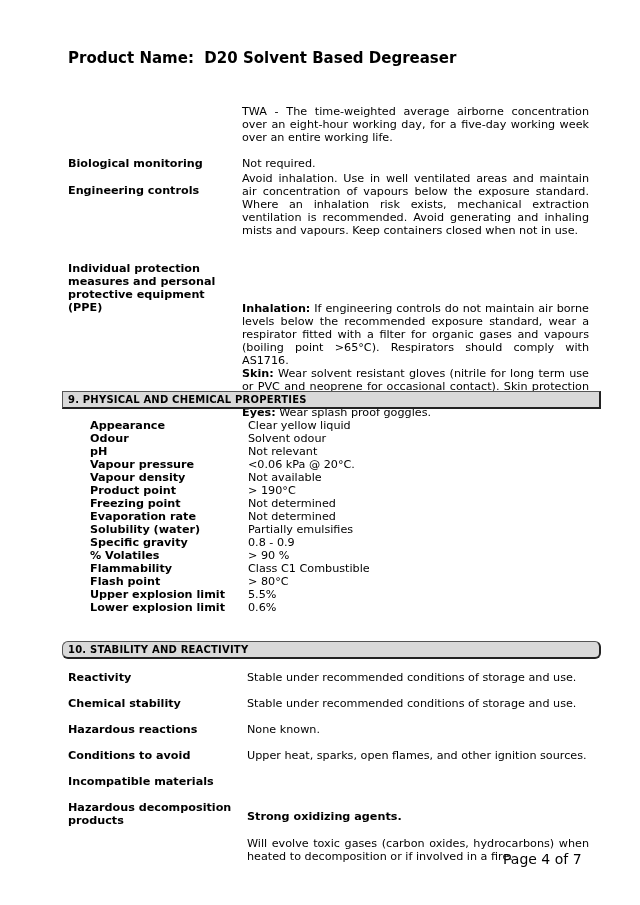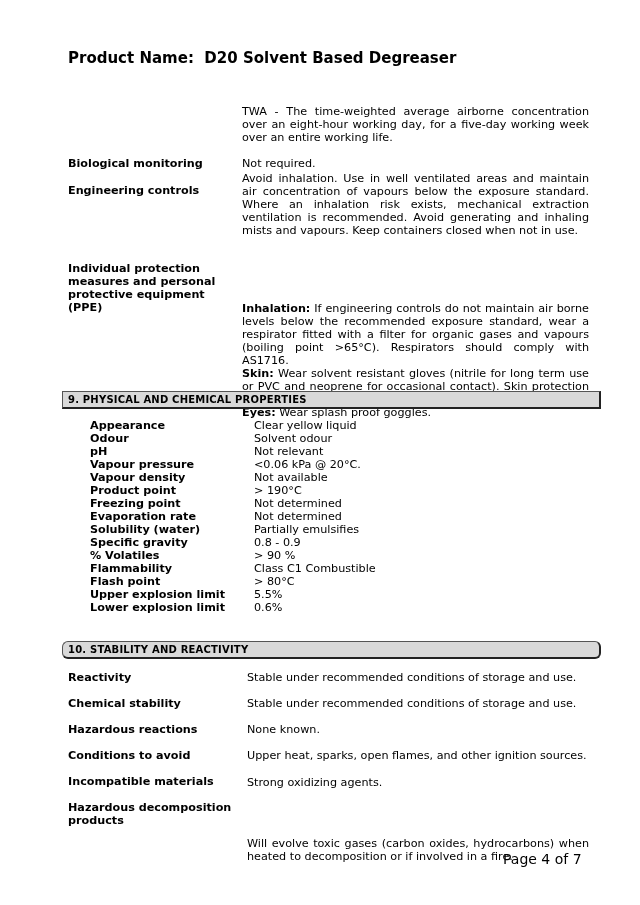--- a/index.html
+++ b/index.html
@@ -66,21 +66,21 @@
   }
   .prop-row .pl {
     position: absolute;
     left: 0;
     font-weight: bold;
     white-space: nowrap;
     margin-left: 22px;
   }
   .prop-row .pv {
     position: absolute;
-    left: 186px;
+    left: 180px;
     white-space: nowrap;
   }
   .s10-label {
     position: absolute;
     left: 68px;
     font-weight: bold;
     width: 175px;
   }
   .s10-value {
     position: absolute;
@@ -188,18 +188,18 @@
 <div class="s10-label" style="top:697px;">Chemical stability</div>
 <div class="s10-value" style="top:697px;">Stable under recommended conditions of storage and use.</div>
 
 <div class="s10-label" style="top:723px;">Hazardous reactions</div>
 <div class="s10-value" style="top:723px;">None known.</div>
 
 <div class="s10-label" style="top:749px;">Conditions to avoid</div>
 <div class="s10-value" style="top:749px;">Upper heat, sparks, open flames, and other ignition sources.</div>
 
 <div class="s10-label" style="top:775px;">Incompatible materials</div>
-<div class="s10-value" style="top:776px;">Strong oxidizing agents.</div>
+<div class="s10-value" style="top:810px;font-weight:bold;">Strong oxidizing agents.</div>
 
 <div class="s10-label" style="top:801px; width:170px;">Hazardous decomposition products</div>
 <div class="s10-value" style="top:837px;">Will evolve toxic gases (carbon oxides, hydrocarbons) when heated to decomposition or if involved in a fire.</div>
 
 <div class="page-num">Page 4 of 7</div>
 
 </body></html>

